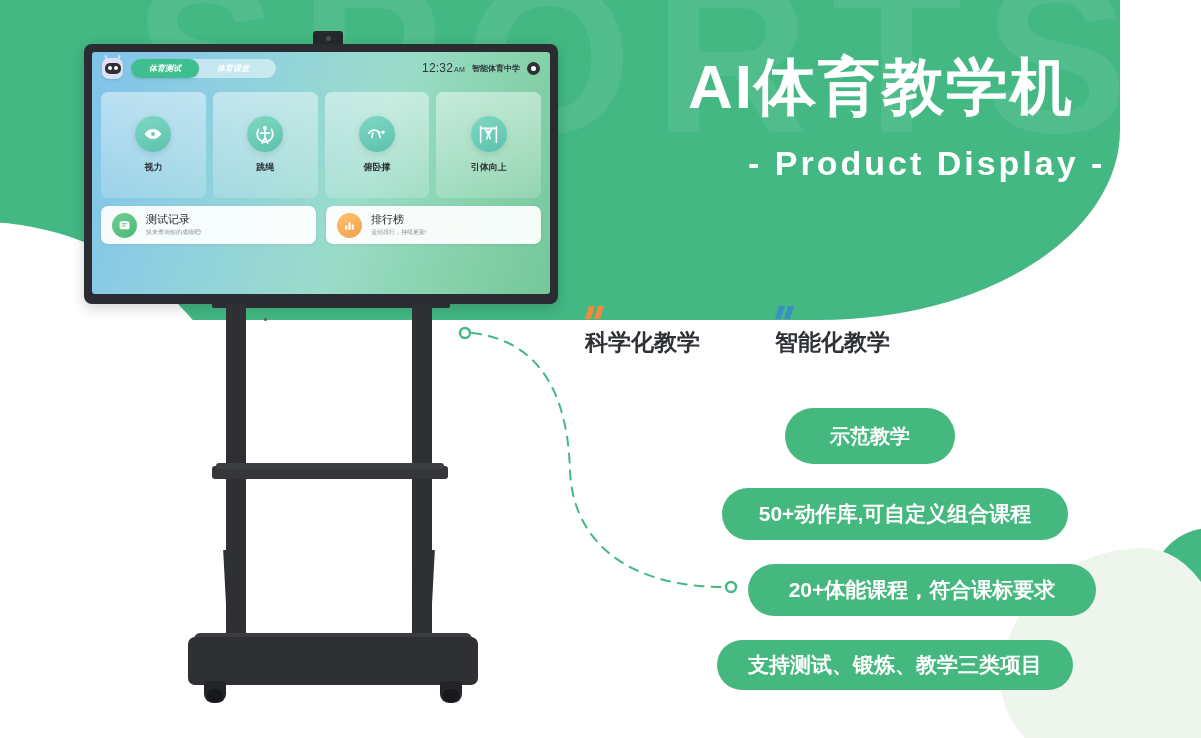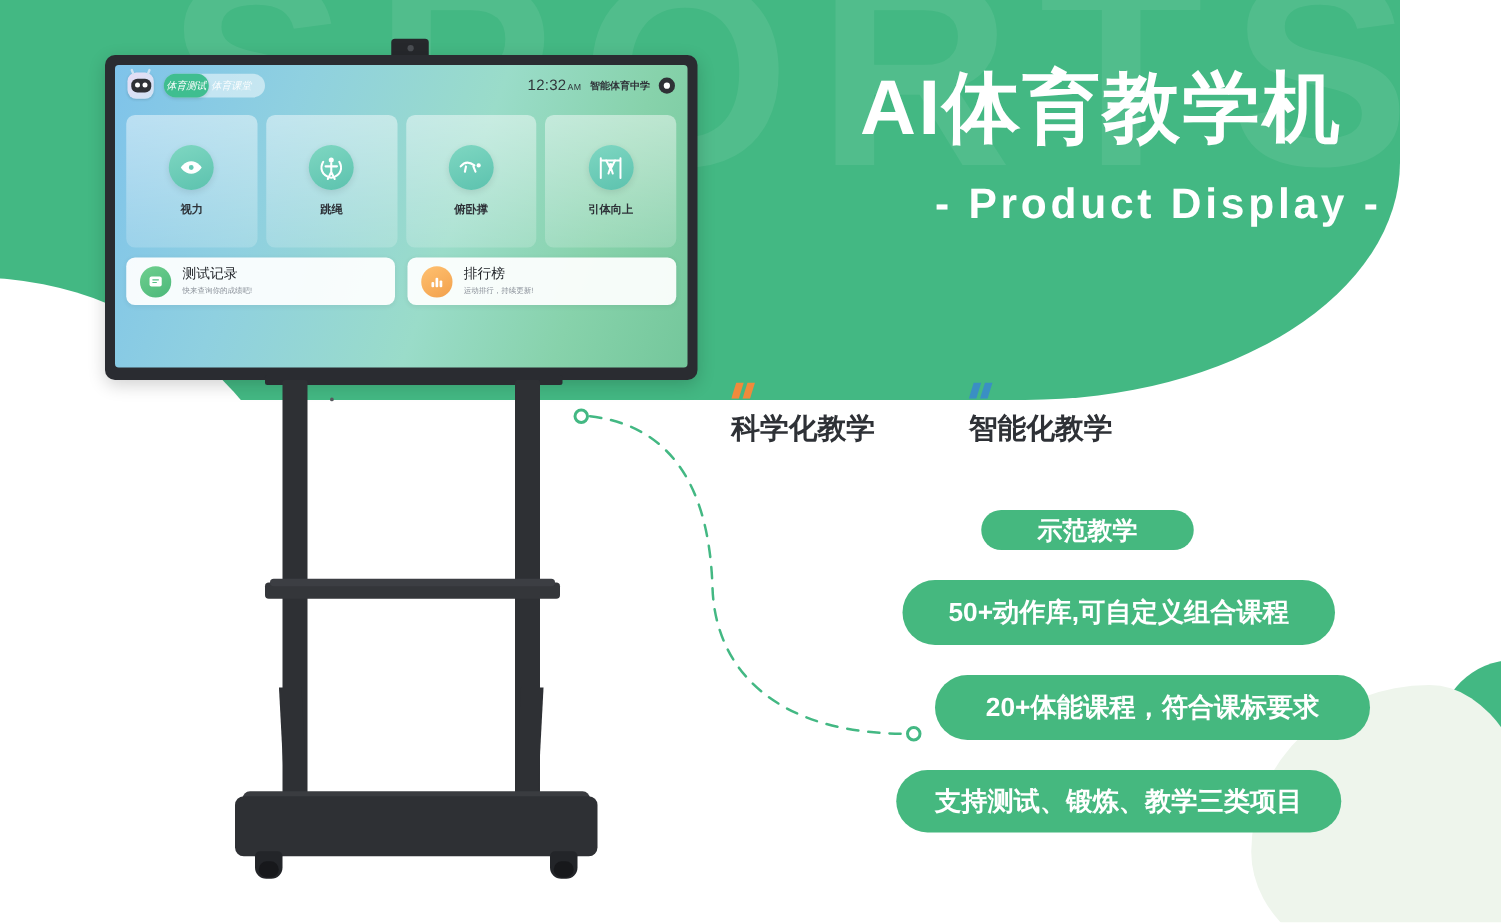--- a/index.html
+++ b/index.html
@@ -112,23 +112,23 @@
 
   .tabs{
     margin-left:8px;
     height:19px;
     background:rgba(255,255,255,0.5);
     border-radius:10px;
     display:flex; align-items:center;
     padding:0 9px 0 0;
   }
   .tab{
-    font-size:8px; font-weight:normal; font-style:italic;
+    font-size:8px; font-weight:bold; font-style:italic;
     color:rgba(255,255,255,0.92);
-    padding:0 2px; line-height:19px;
+    padding:0 18px; line-height:19px;
     white-space:nowrap;
   }
   .tab.active{
     background:#3fbe90; border-radius:10px; color:#fff;
     height:19px;
     box-shadow:0 1px 3px rgba(0,0,0,.12);
   }
   .sbar-right{ margin-left:auto; display:flex; align-items:center; gap:7px; }
   .clock{ font-size:12px; color:#30343a; font-weight:500; letter-spacing:.2px;}
   .clock .ampm{ font-size:7px; margin-left:1px; }
@@ -224,21 +224,21 @@
 
   .pills{ position:absolute; left:585px; top:408px; width:530px; }
   .pill{
     background:#45b87f; color:#ffffff;
     border-radius:30px;
     font-weight:bold;
     display:flex; align-items:center; justify-content:center;
     white-space:nowrap;
     margin:0 0 24px 0;
   }
-  .pill.p1{ width:170px; height:32px; font-size:20px; margin-left:200px; }
+  .pill.p1{ width:170px; height:56px; font-size:20px; margin-left:200px; }
   .pill.p2{ width:346px; height:52px; font-size:21px; margin-left:137px; }
   .pill.p3{ width:348px; height:52px; font-size:21px; margin-left:163px; }
   .pill.p4{ width:356px; height:50px; font-size:21px; margin-left:132px; }
 </style>
 </head>
 <body>
 
 <div id="stage">
 
   <div class="green-panel">

